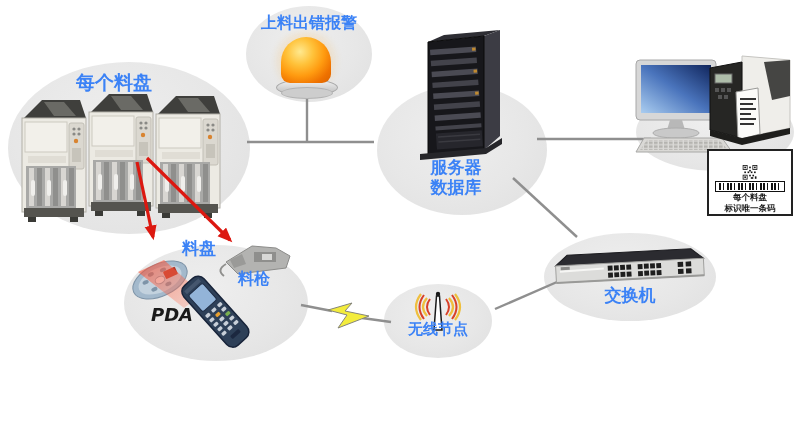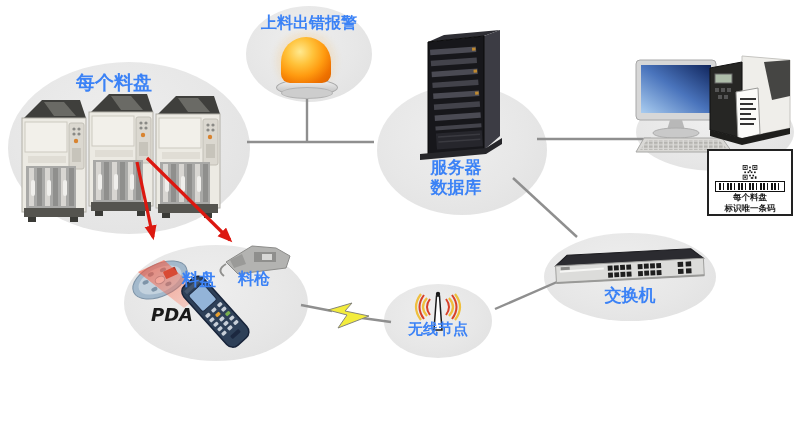--- a/index.html
+++ b/index.html
@@ -307,19 +307,19 @@
     <g stroke="#dc1810" stroke-width="3.2" fill="none">
       <path d="M137 162 L153 237" marker-end="url(#ah)"></path>
       <path d="M147 158 L230 240" marker-end="url(#ah)"></path>
     </g>
   </svg>
 
   <div class="lbl" style="left:252px;top:14px;width:114px;font-size:16px;">上料出错报警</div>
   <div class="lbl" style="left:34px;top:72px;width:160px;font-size:19px;">每个料盘</div>
   <div class="lbl" style="left:398px;top:158px;width:116px;font-size:17px;">服务器</div>
   <div class="lbl" style="left:398px;top:178px;width:116px;font-size:17px;">数据库</div>
-  <div class="lbl" style="left:166px;top:239px;width:66px;font-size:17px;margin-top:31px;">料盘</div>
+  <div class="lbl" style="left:166px;top:239px;width:66px;font-size:17px;">料盘</div>
   <div class="lbl" style="left:224px;top:270px;width:60px;font-size:16px;">料枪</div>
   <div class="lbl" style="left:140px;top:305px;width:64px;font-size:18px;color:#1a1a1a;font-style:italic;">PDA</div>
   <div class="lbl" style="left:386px;top:321px;width:104px;font-size:15px;">无线节点</div>
   <div class="lbl" style="left:578px;top:286px;width:104px;font-size:17px;">交换机</div>
 
 </div>
 
 </body></html>

